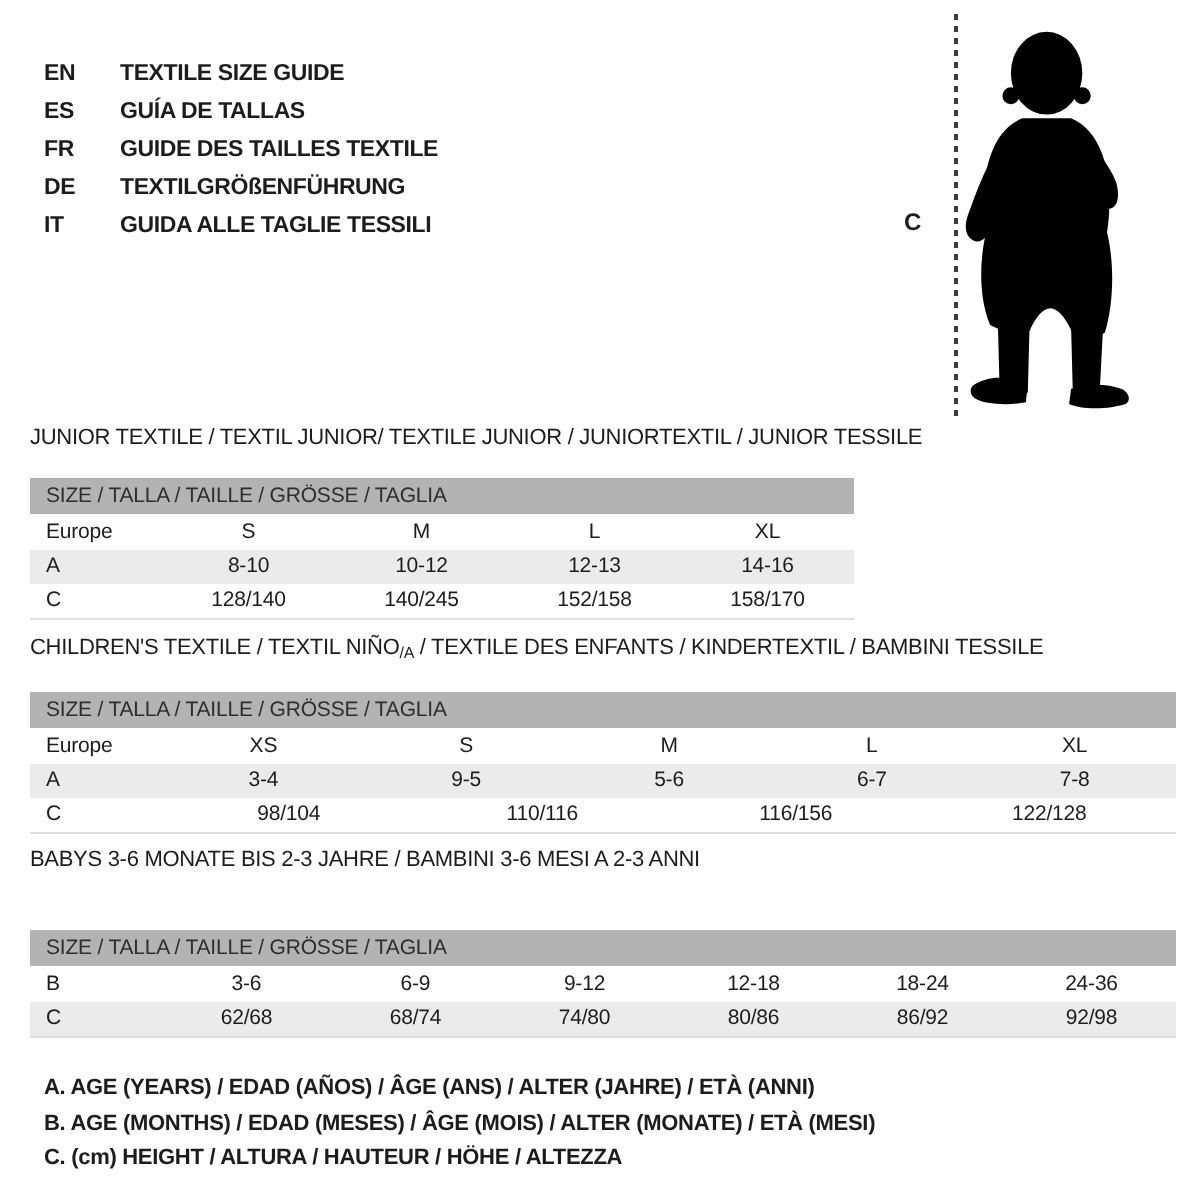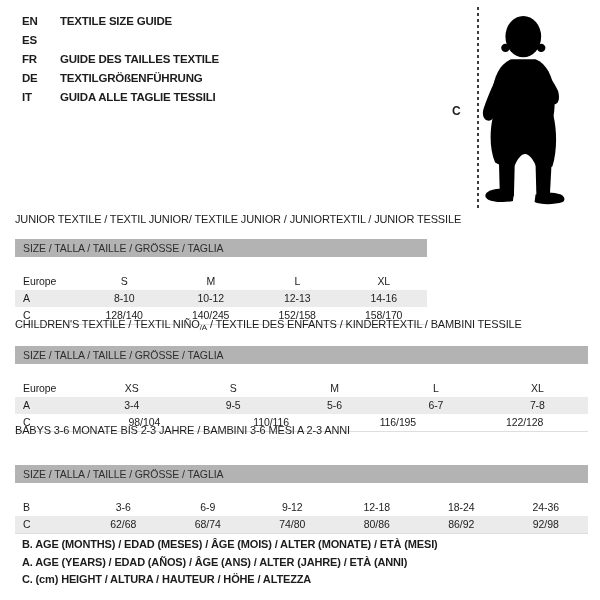--- a/index.html
+++ b/index.html
@@ -5,41 +5,41 @@
   html,body{margin:0;padding:0;}
   body{
     width:600px;height:600px;position:relative;background:#ffffff;
     font-family:"Liberation Sans","DejaVu Sans",sans-serif;
     color:#1c1c1c;overflow:hidden;
     -webkit-font-smoothing:antialiased;
   }
   .abs{position:absolute;}
 
   
-  .lang-block{left:22px;top:12px;}
+  .lang-block{left:22px;top:28px;}
   .lang-row{display:flex;line-height:19px;font-size:11.5px;font-weight:700;letter-spacing:-0.2px;}
   .lang-code{width:38px;flex:0 0 38px;}
 
   
   .dashed-line{
     left:477px;top:7px;width:2px;height:202px;
     background:repeating-linear-gradient(to bottom,#3c3c3c 0 3px,transparent 3px 6px);
   }
   .measure-label{left:452px;top:104px;font-size:12px;font-weight:700;}
   .baby-svg{left:481px;top:7px;}
 
   
   .sec-title{font-size:11px;font-weight:400;letter-spacing:-0.15px;line-height:15px;white-space:nowrap;}
   .sub{font-size:8px;vertical-align:-2px;}
 
   
   .size-table{font-size:10.5px;letter-spacing:-0.1px;}
   .t-band{
     background:#b3b3b3;color:#2e2e2e;height:18px;line-height:18px;
-    padding-left:8px;margin-bottom:16px;
+    padding-left:8px;margin-bottom:1px;
   }
   .t-row{display:flex;height:17px;line-height:17px;}
   .t-row.stripe{background:#ebebeb;}
   .t-row.t-last{border-bottom:1px solid #dedede;}
   .t-label{flex:0 0 58px;padding-left:8px;text-align:left;}
   .t-cell{flex:1;text-align:center;}
 
   
   .footnotes{left:22px;top:536px;}
   .footnote{font-size:11px;font-weight:700;letter-spacing:-0.15px;line-height:17.5px;white-space:nowrap;}
@@ -47,20 +47,21 @@
 </head>
 <body>
 
 <div class="abs lang-block">
   <div class="lang-row">
     <span class="lang-code">EN</span>
     <span class="lang-label">TEXTILE SIZE GUIDE</span>
   </div>
   <div class="lang-row">
     <span class="lang-code">ES</span>
+    <span class="lang-label">GUÍA DE TALLAS</span>
   </div>
   <div class="lang-row">
     <span class="lang-code">FR</span>
     <span class="lang-label">GUIDE DES TAILLES TEXTILE</span>
   </div>
   <div class="lang-row">
     <span class="lang-code">DE</span>
     <span class="lang-label">TEXTILGRÖßENFÜHRUNG</span>
   </div>
   <div class="lang-row">
@@ -131,21 +132,21 @@
     <span class="t-cell">3-4</span>
     <span class="t-cell">9-5</span>
     <span class="t-cell">5-6</span>
     <span class="t-cell">6-7</span>
     <span class="t-cell">7-8</span>
   </div>
   <div class="t-row t-last">
     <span class="t-label">C</span>
     <span class="t-cell">98/104</span>
     <span class="t-cell">110/116</span>
-    <span class="t-cell">116/195</span>
+    <span class="t-cell">116/156</span>
     <span class="t-cell">122/128</span>
   </div>
 </div>
 
 <div class="abs" style="left:15px;top:423px;">
   <div class="sec-title">BABYS 3-6 MONATE BIS 2-3 JAHRE / BAMBINI 3-6 MESI A 2-3 ANNI</div>
 </div>
 <div class="abs size-table" style="left:15px;top:465px;width:573px;">
   <div class="t-band">SIZE / TALLA / TAILLE / GRÖSSE / TAGLIA</div>
   <div class="t-row">
@@ -162,16 +163,16 @@
     <span class="t-cell">62/68</span>
     <span class="t-cell">68/74</span>
     <span class="t-cell">74/80</span>
     <span class="t-cell">80/86</span>
     <span class="t-cell">86/92</span>
     <span class="t-cell">92/98</span>
   </div>
 </div>
 
 <div class="abs footnotes">
+  <div class="footnote">A. AGE (YEARS) / EDAD (AÑOS) / ÂGE (ANS) / ALTER (JAHRE) / ETÀ (ANNI)</div>
   <div class="footnote">B. AGE (MONTHS) / EDAD (MESES) / ÂGE (MOIS) / ALTER (MONATE) / ETÀ (MESI)</div>
-  <div class="footnote">A. AGE (YEARS) / EDAD (AÑOS) / ÂGE (ANS) / ALTER (JAHRE) / ETÀ (ANNI)</div>
   <div class="footnote">C. (cm) HEIGHT / ALTURA / HAUTEUR / HÖHE / ALTEZZA</div>
 </div>
 
 </body></html>

